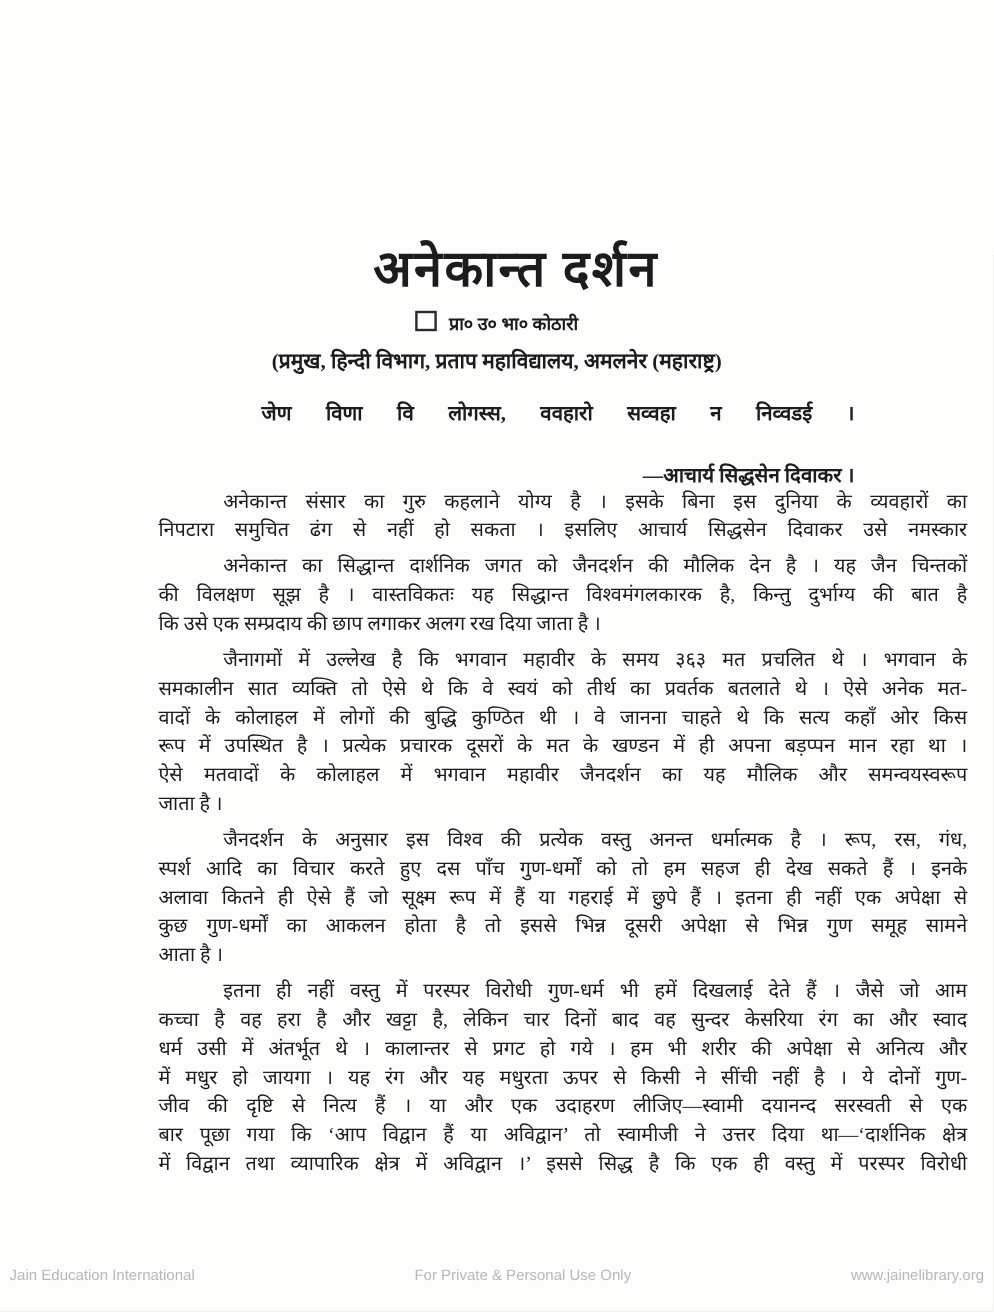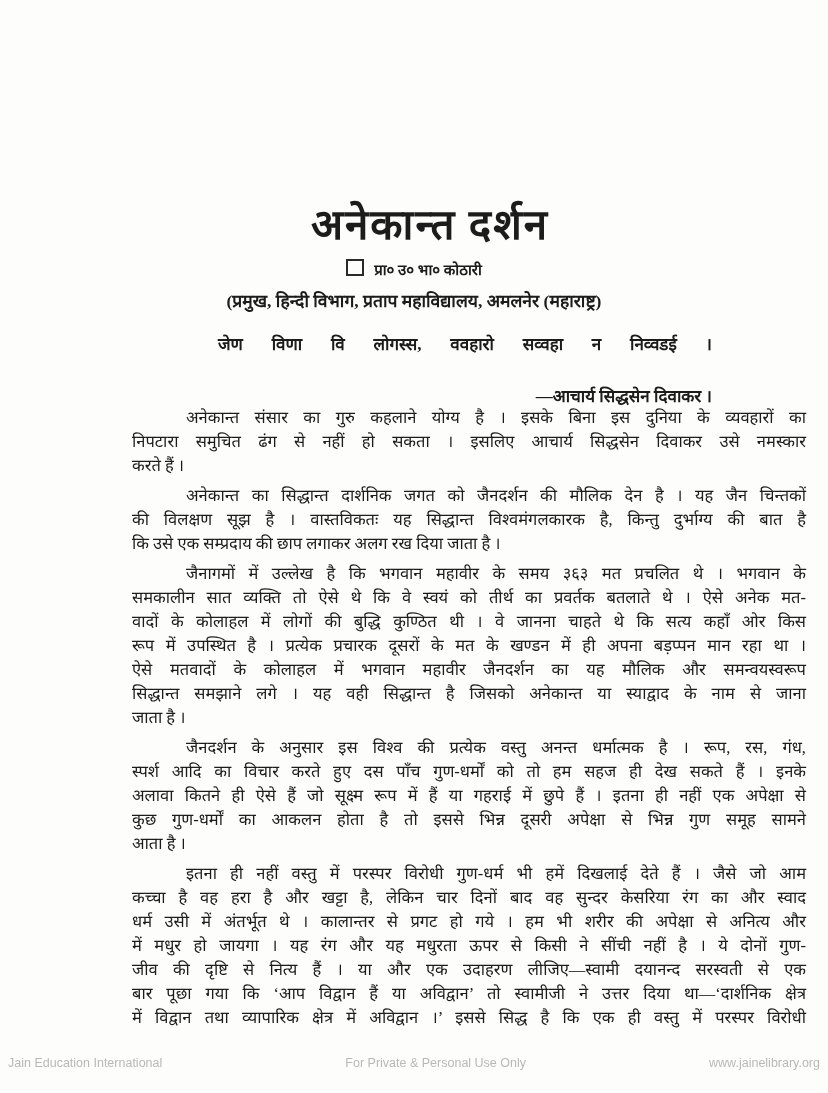--- a/index.html
+++ b/index.html
@@ -78,36 +78,34 @@
     <div class="v1">जेण विणा वि लोगस्स, ववहारो सव्वहा न निव्वडई ।</div>
   </div>
 
   <div class="verse-attribution">—आचार्य सिद्धसेन दिवाकर ।</div>
 
   <div class="body-text">
 
     <p>
       <span class="line indent" style="display:block">अनेकान्त संसार का गुरु कहलाने योग्य है । इसके बिना इस दुनिया के व्यवहारों का</span>
       <span class="line" style="display:block">निपटारा समुचित ढंग से नहीं हो सकता ।  इसलिए आचार्य सिद्धसेन दिवाकर उसे  नमस्कार</span>
-      <span class="line last" style="display:block">करते हैं ।</span>
     </p>
 
     <p>
       <span class="line indent" style="display:block">अनेकान्त का सिद्धान्त दार्शनिक जगत को जैनदर्शन की मौलिक देन है । यह जैन चिन्तकों</span>
       <span class="line" style="display:block">की विलक्षण सूझ है । वास्तविकतः यह सिद्धान्त विश्वमंगलकारक है, किन्तु दुर्भाग्य की बात है</span>
       <span class="line last" style="display:block">कि उसे एक सम्प्रदाय की छाप लगाकर अलग रख दिया जाता है ।</span>
     </p>
 
     <p>
       <span class="line indent" style="display:block">जैनागमों में उल्लेख है कि भगवान महावीर के समय ३६३ मत प्रचलित थे । भगवान के</span>
       <span class="line" style="display:block">समकालीन सात व्यक्ति तो ऐसे थे कि वे स्वयं को तीर्थ का प्रवर्तक बतलाते थे ।  ऐसे  अनेक मत-</span>
       <span class="line" style="display:block">वादों के कोलाहल में लोगों की बुद्धि कुण्ठित थी ।  वे  जानना चाहते थे कि सत्य कहाँ ओर किस</span>
       <span class="line" style="display:block">रूप में उपस्थित है । प्रत्येक प्रचारक दूसरों के मत के खण्डन में ही अपना बड़प्पन मान रहा था ।</span>
       <span class="line" style="display:block">ऐसे मतवादों के कोलाहल में  भगवान  महावीर जैनदर्शन  का  यह मौलिक और समन्वयस्वरूप</span>
-      <span class="line" style="display:block">सिद्धान्त समझाने लगे । यह वही सिद्धान्त है  जिसको अनेकान्त  या  स्याद्वाद  के नाम से जाना</span>
       <span class="line last" style="display:block">जाता है ।</span>
     </p>
 
     <p>
       <span class="line indent" style="display:block">जैनदर्शन के अनुसार इस विश्व की प्रत्येक वस्तु  अनन्त धर्मात्मक  है ।  रूप,  रस,  गंध,</span>
       <span class="line" style="display:block">स्पर्श आदि का विचार करते हुए दस पाँच गुण-धर्मों को तो हम सहज ही देख सकते हैं  ।  इनके</span>
       <span class="line" style="display:block">अलावा कितने ही ऐसे हैं जो सूक्ष्म रूप में हैं या गहराई में छुपे हैं ।  इतना  ही नहीं एक अपेक्षा से</span>
       <span class="line" style="display:block">कुछ गुण-धर्मों का आकलन होता है तो  इससे  भिन्न  दूसरी  अपेक्षा  से  भिन्न गुण समूह सामने</span>
       <span class="line last" style="display:block">आता है ।</span>
     </p>

